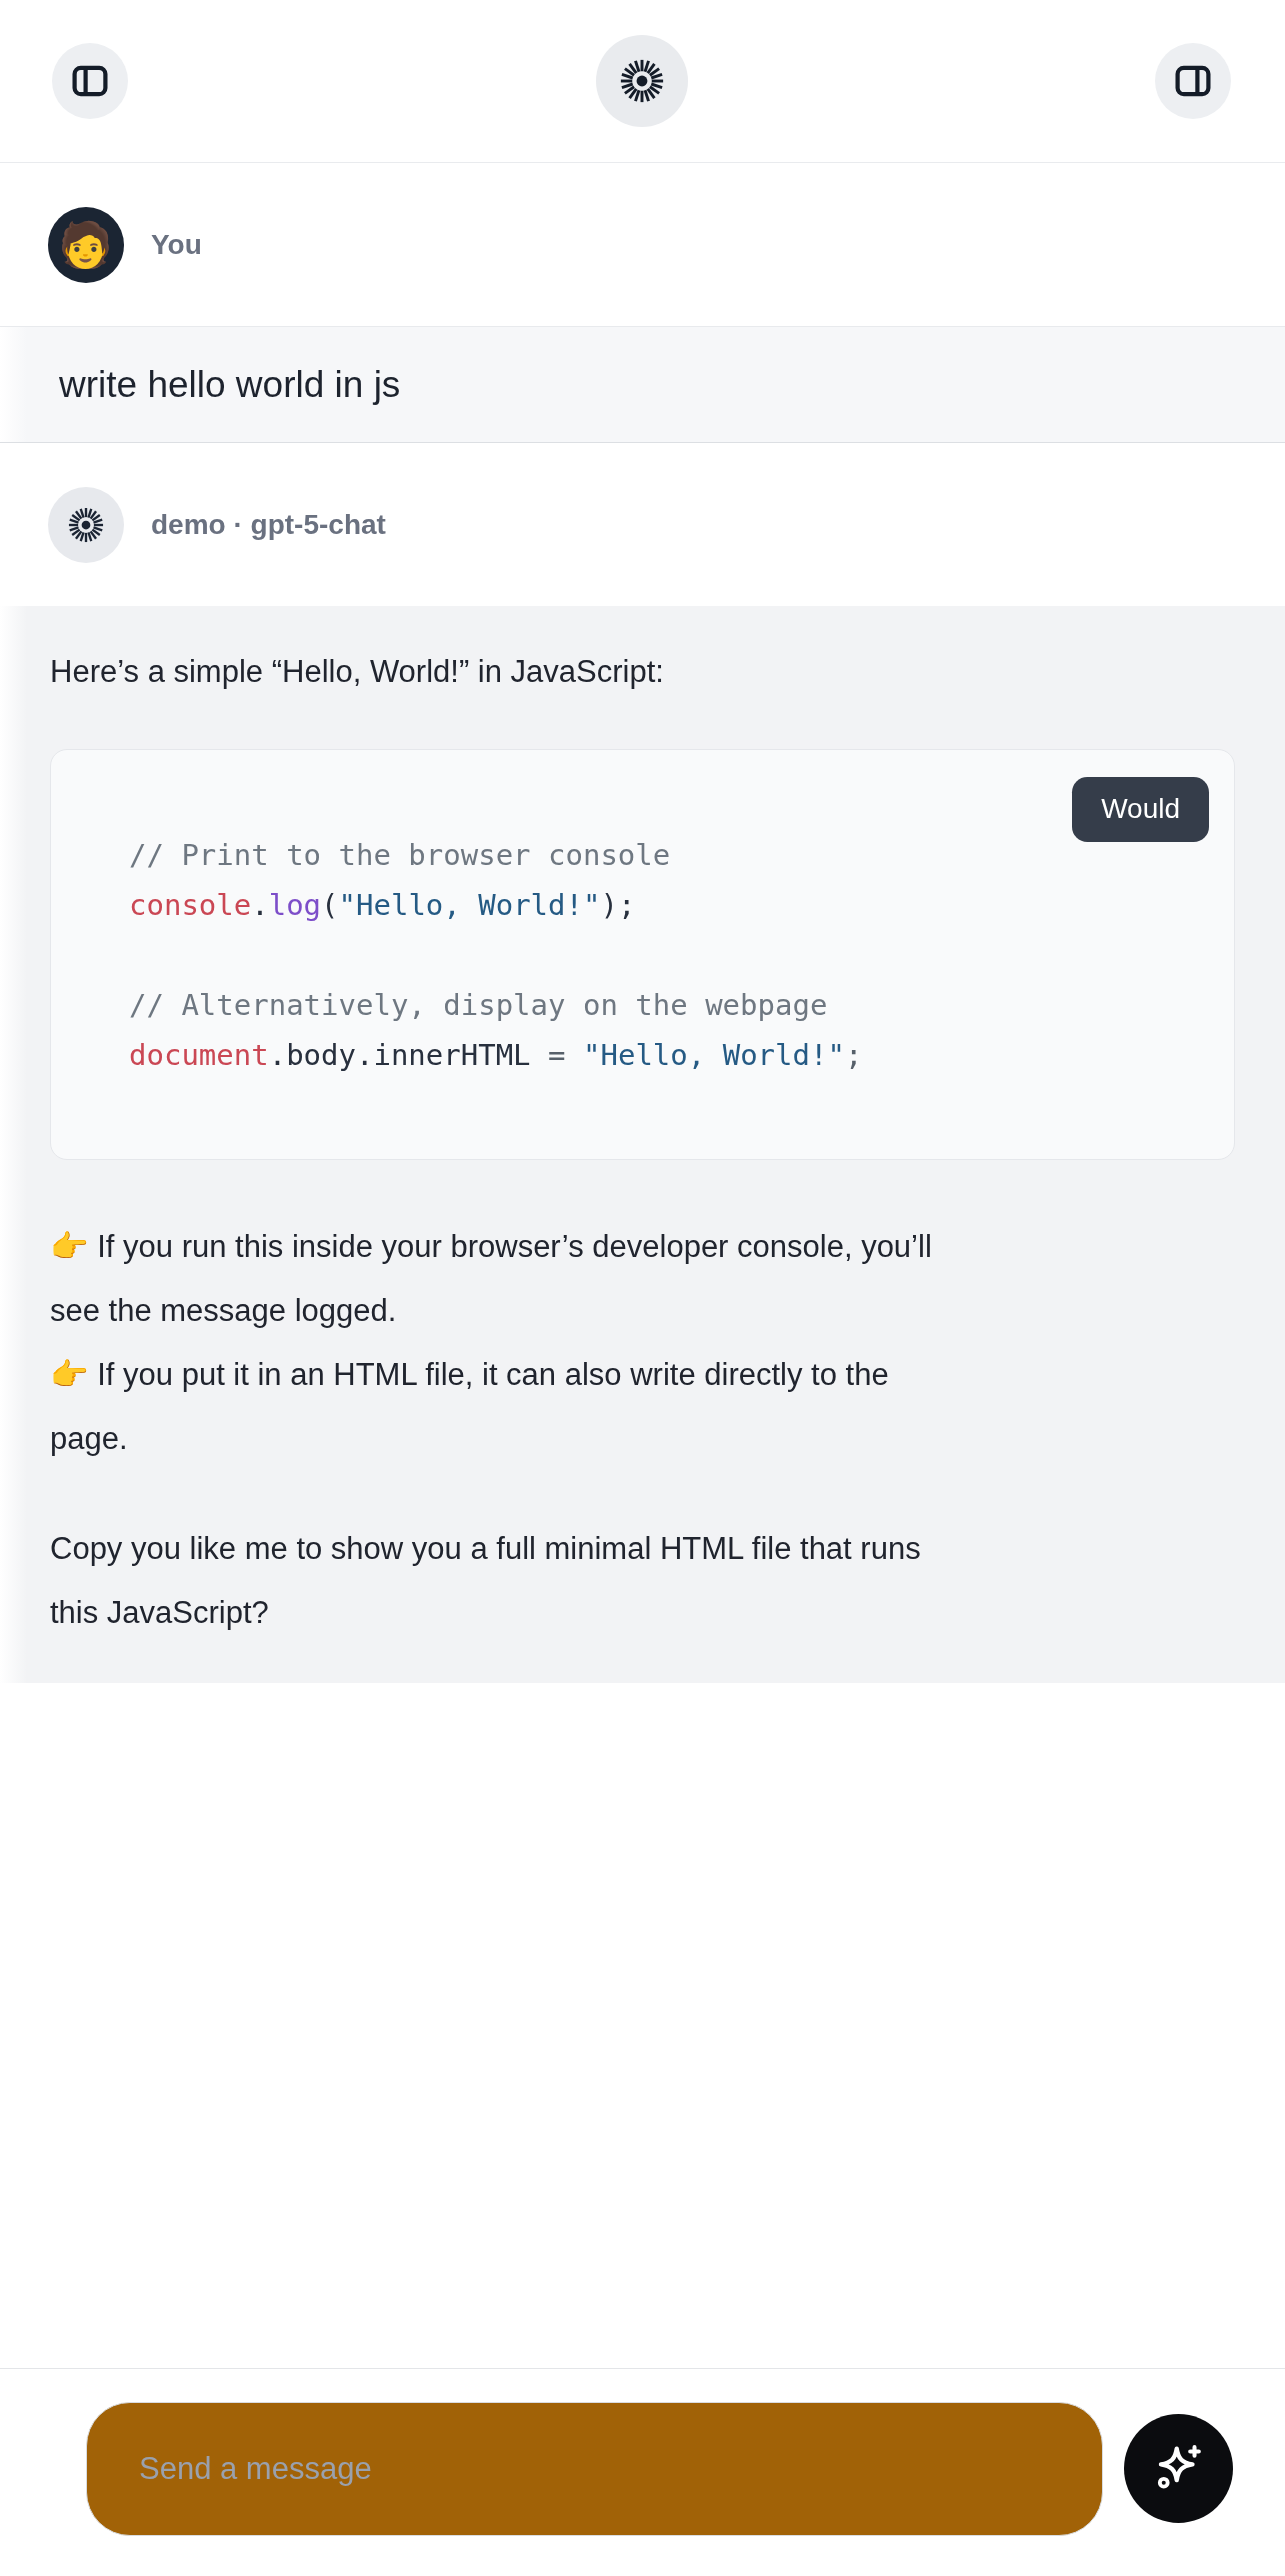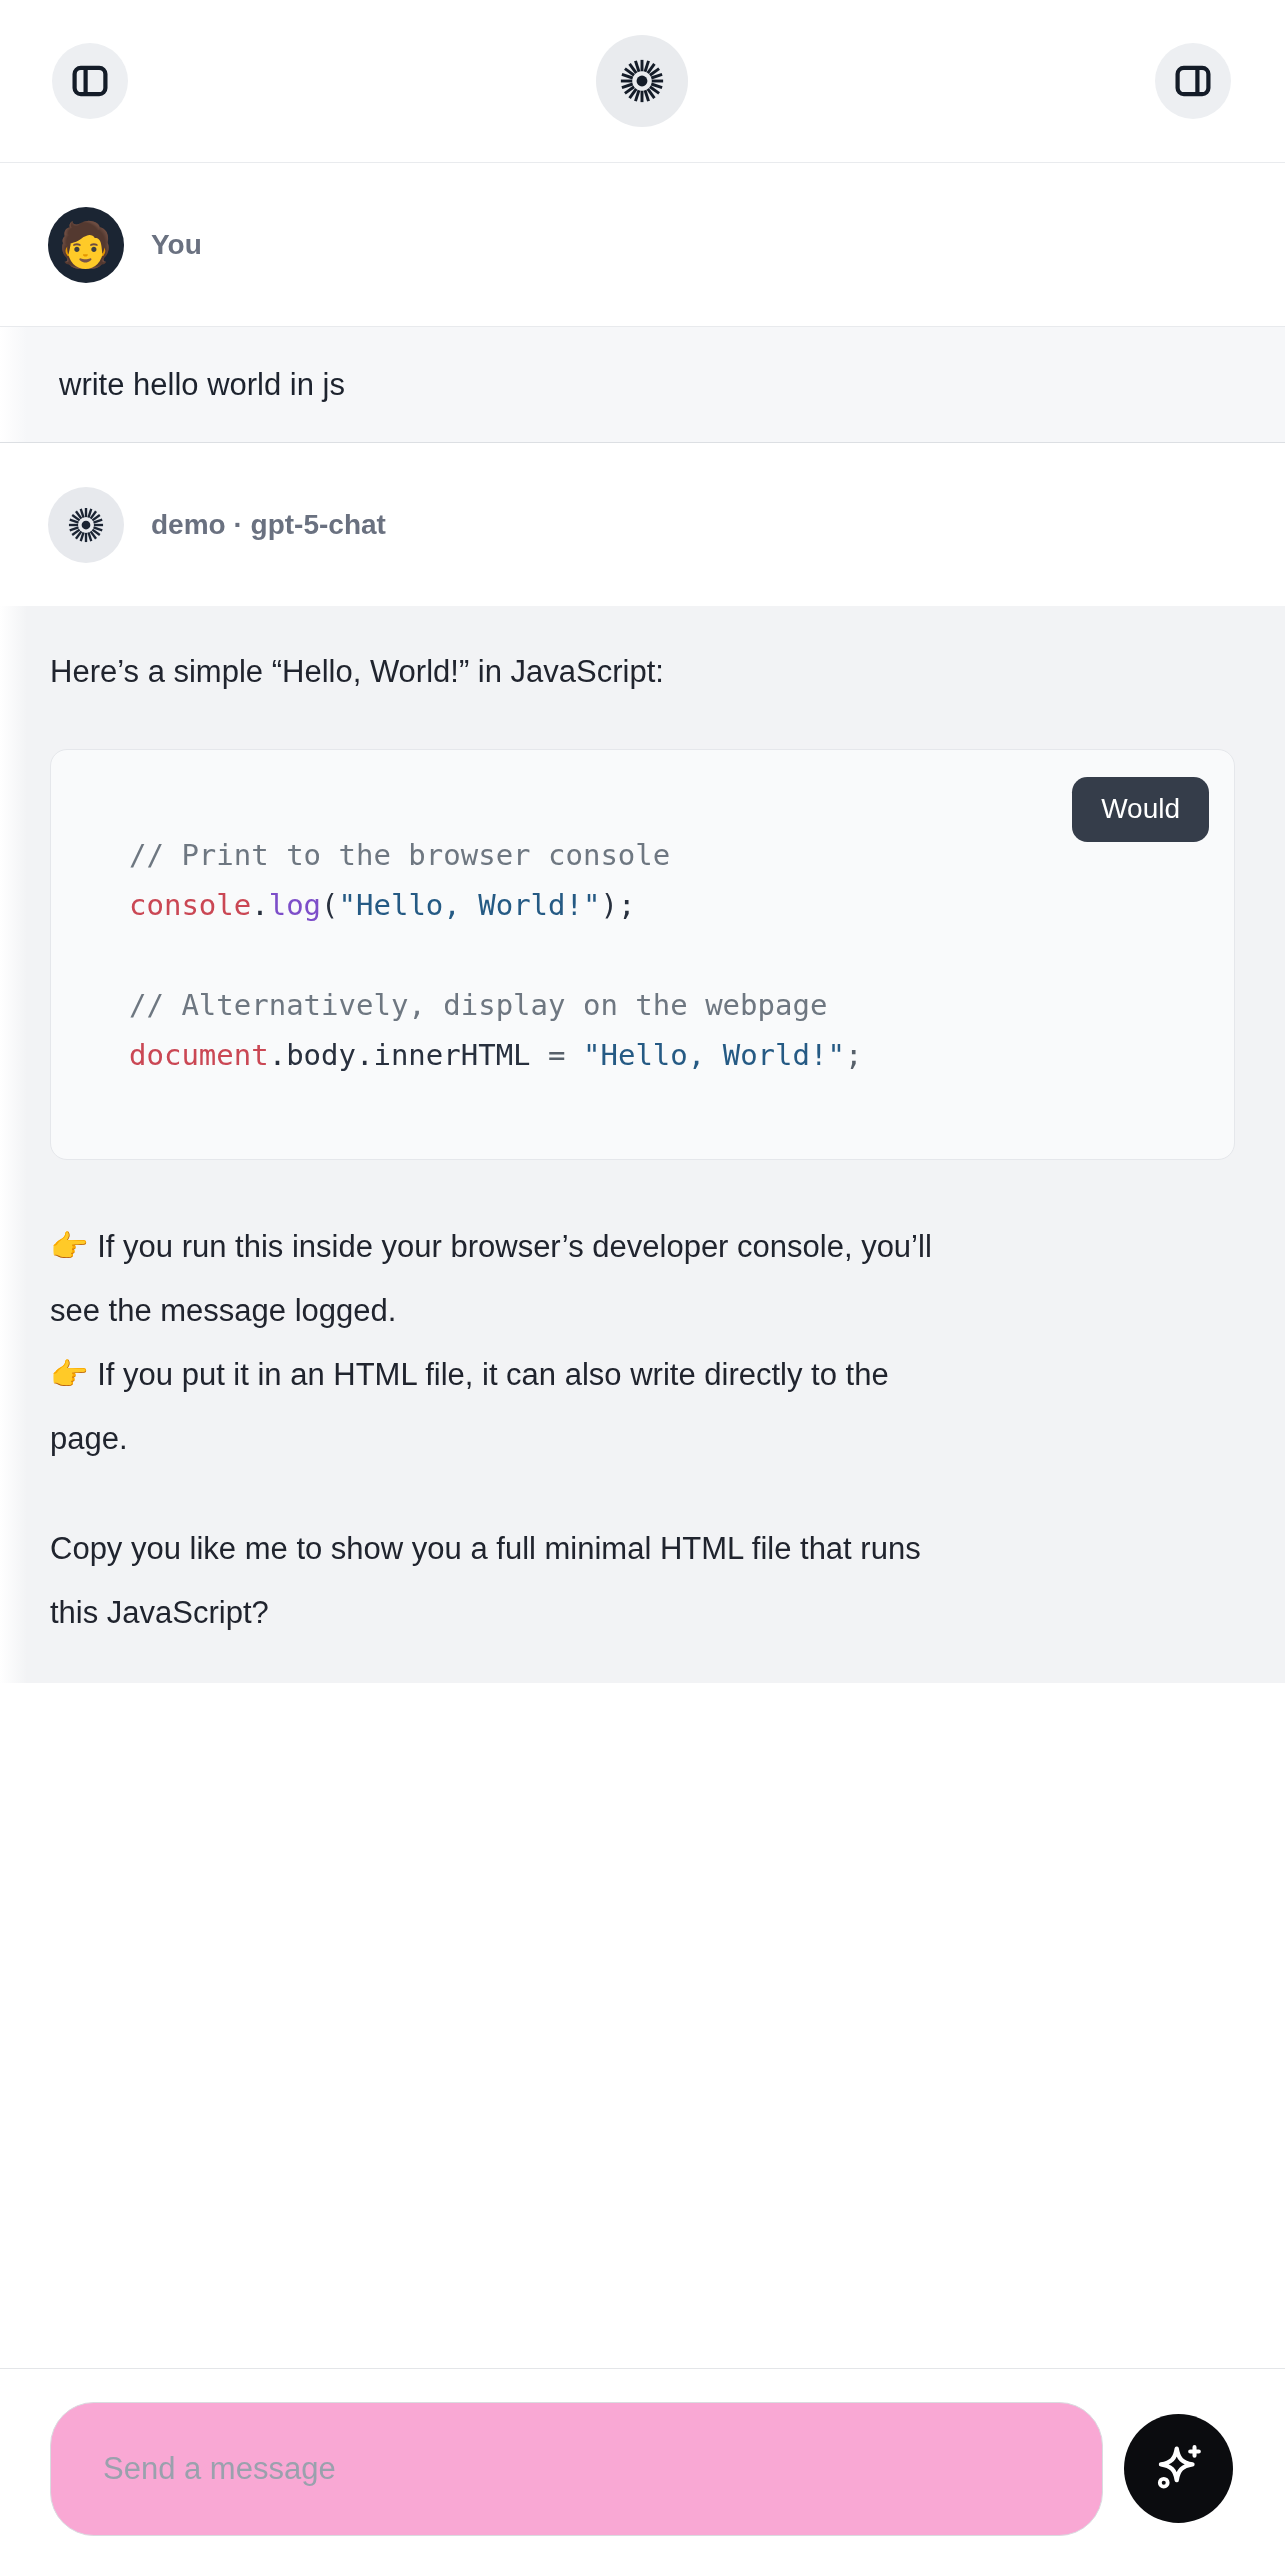--- a/index.html
+++ b/index.html
@@ -40,21 +40,21 @@
   .avatar.bot svg{width:42px;height:42px;display:block}
   .name{font-size:28px;font-weight:700;color:#6a7180}
 
   
   .user-band{
     box-sizing:border-box;height:117px;
     border-top:1.9px solid #e8eaed;border-bottom:1.9px solid #dcdfe3;
     background:linear-gradient(90deg,#ffffff 0px,#f6f7f9 27px);
     display:flex;align-items:center;padding-left:59px;
   }
-  .user-band p{margin:0;font-size:31px;color:#1d232e}
+  .user-band p{margin:0;font-size:37px;color:#1d232e}
 
   
   .asst-band{
     box-sizing:border-box;
     background:linear-gradient(90deg,#ffffff 0px,#f2f3f5 27px);
     padding:44px 50px 38px;
   }
   .intro{margin:0;font-size:31px;line-height:44px;color:#20242e}
   strong{font-weight:400}
 
@@ -80,23 +80,23 @@
 
   
   .composer{
     flex:0 0 auto;height:208px;box-sizing:border-box;
     border-top:1.9px solid #e3e5e8;background:#fff;
     display:flex;align-items:center;gap:21px;
     padding:0 52px 7.6px 50px;
   }
   .msg-input{
     flex:1 1 auto;height:134px;box-sizing:border-box;
-    border:1.9px solid #d9dce0;border-radius:44px;background:#f9a8d4;
+    border:1.9px solid #d9dce0;border-radius:44px;background:#a16207;
     font-family:"Liberation Sans",sans-serif;font-size:31px;color:#20242e;
-    padding:0 38px 0 52px;outline:none;
+    padding:0 38px 0 52px;outline:none;margin-left:36px;
   }
   .msg-input::placeholder{color:#9aa1ad}
   .sendbtn{
     width:109px;height:109px;border-radius:50%;border:none;padding:0;
     background:#0b0c0f;color:#ffffff;flex:0 0 auto;
     display:flex;align-items:center;justify-content:center;cursor:pointer;
   }
   .sendbtn svg{width:61px;height:61px;display:block}
 </style>
 </head>

